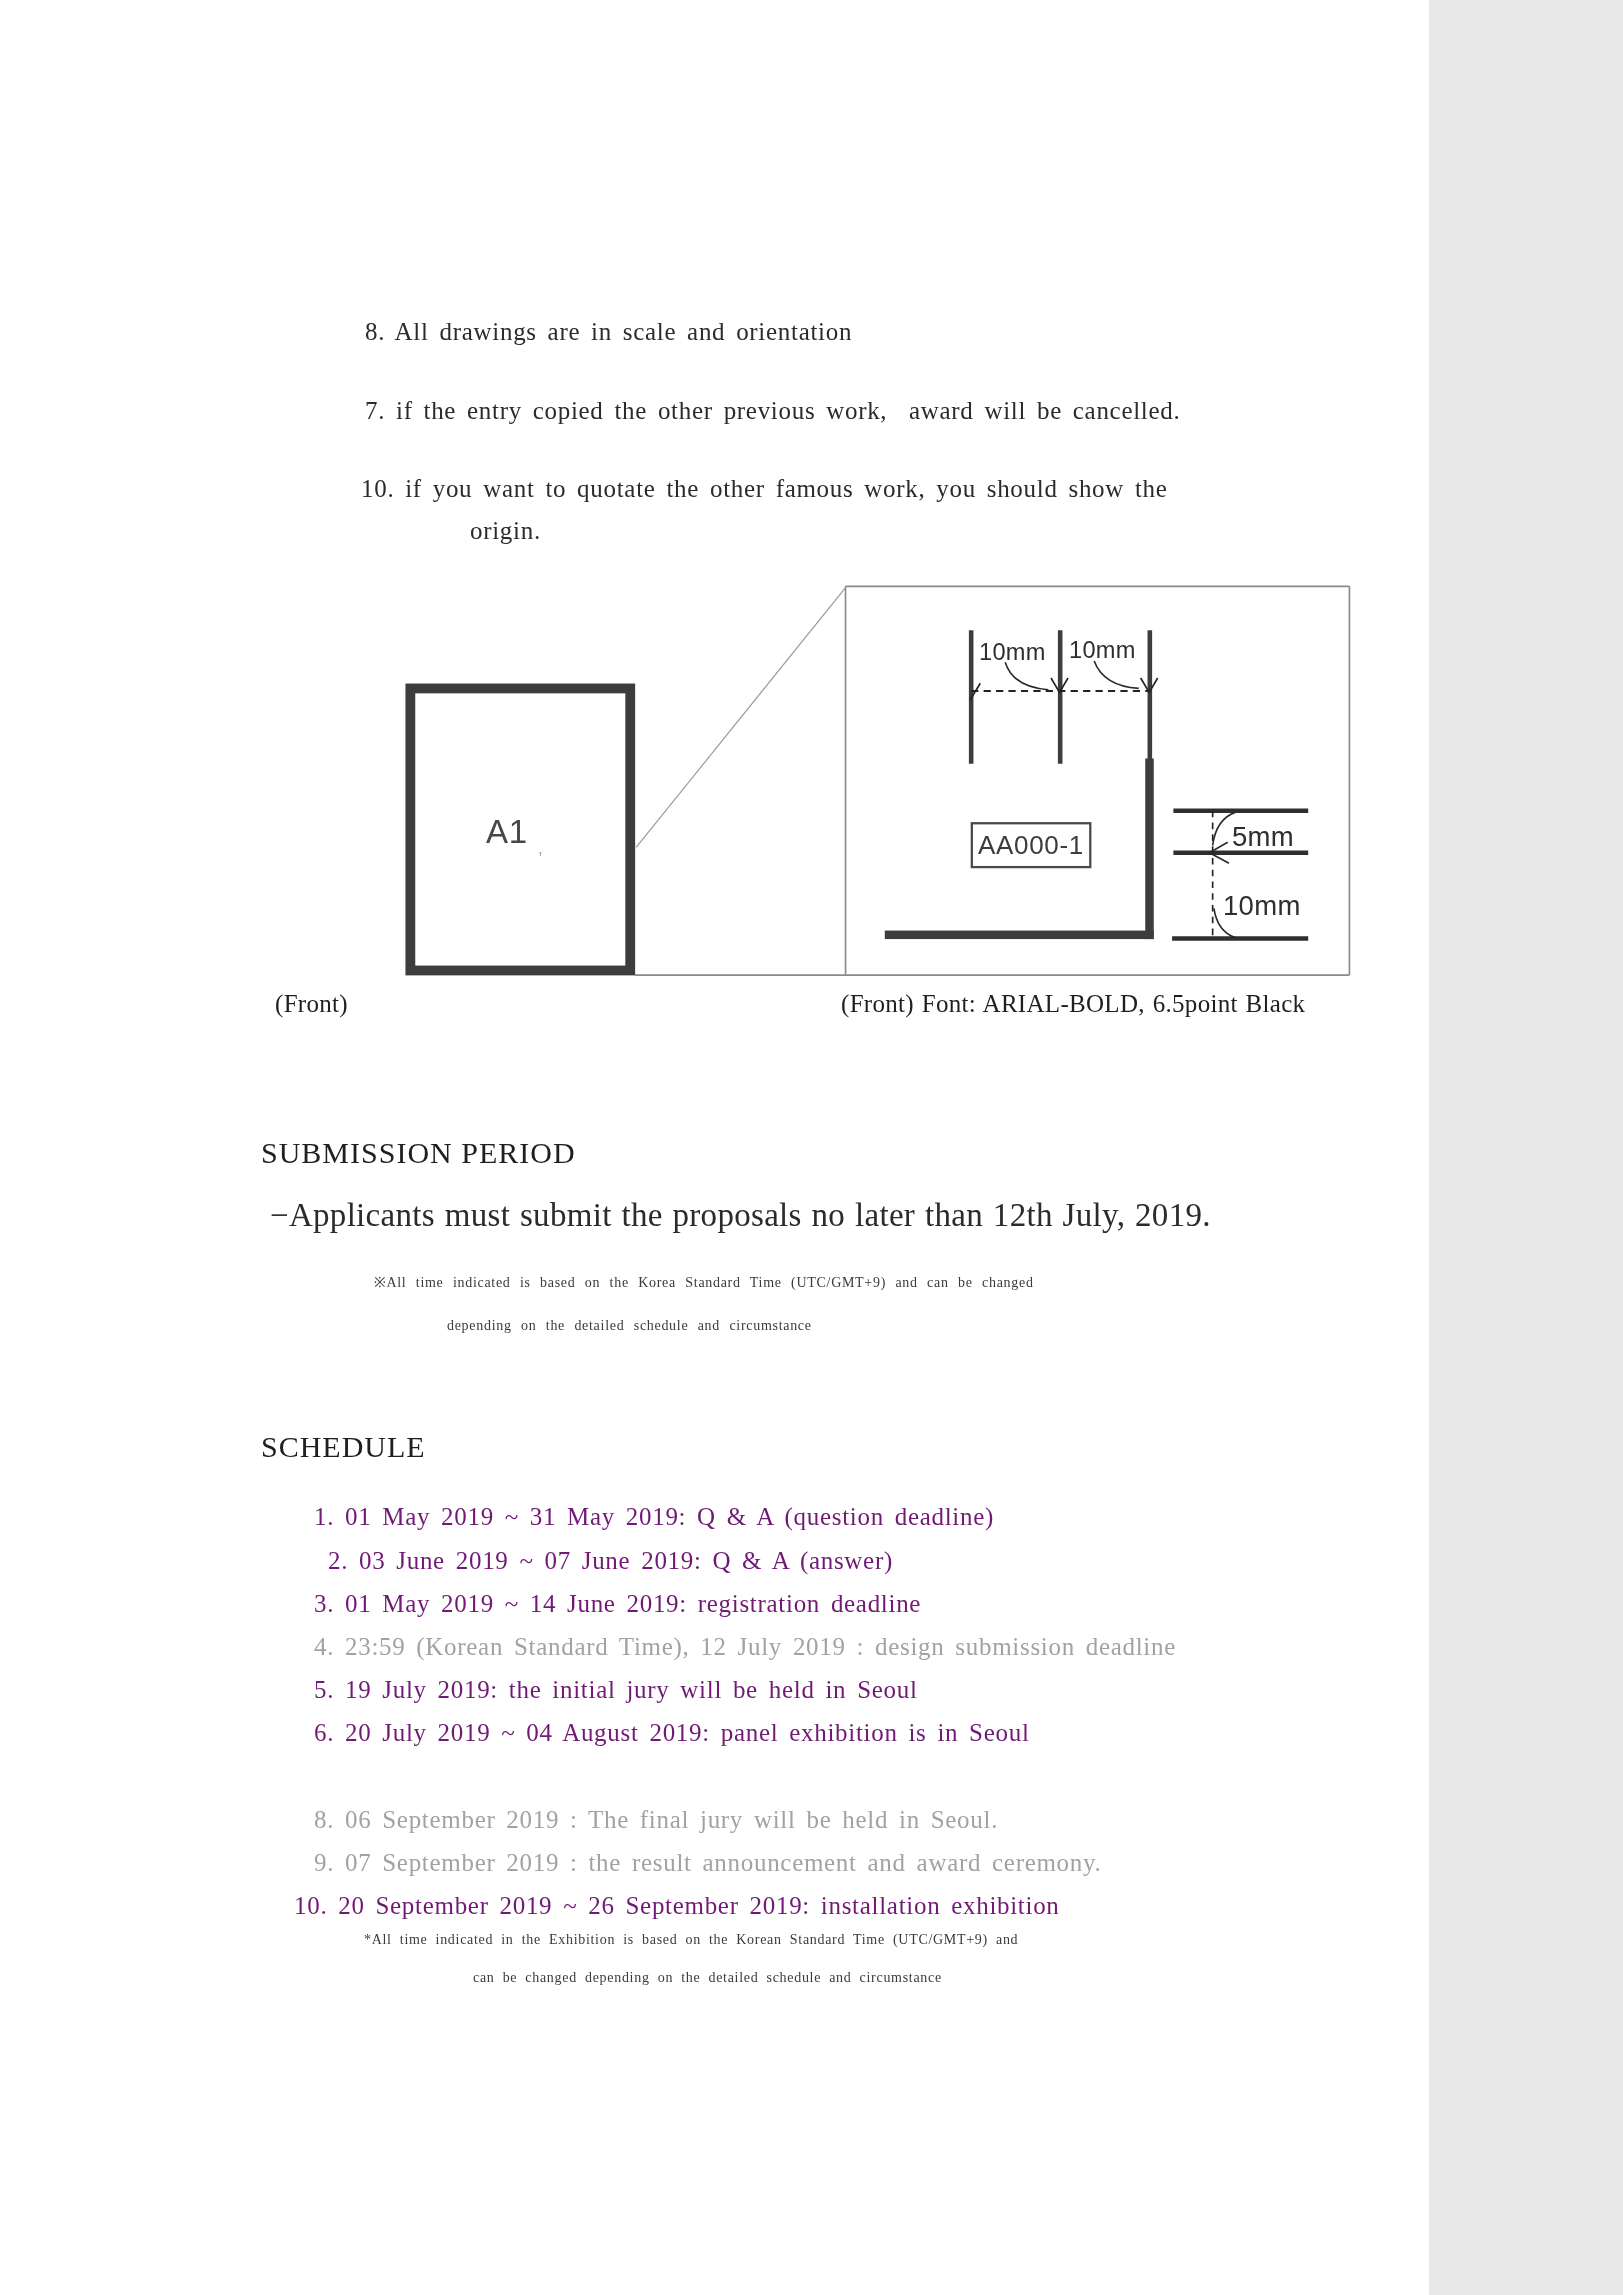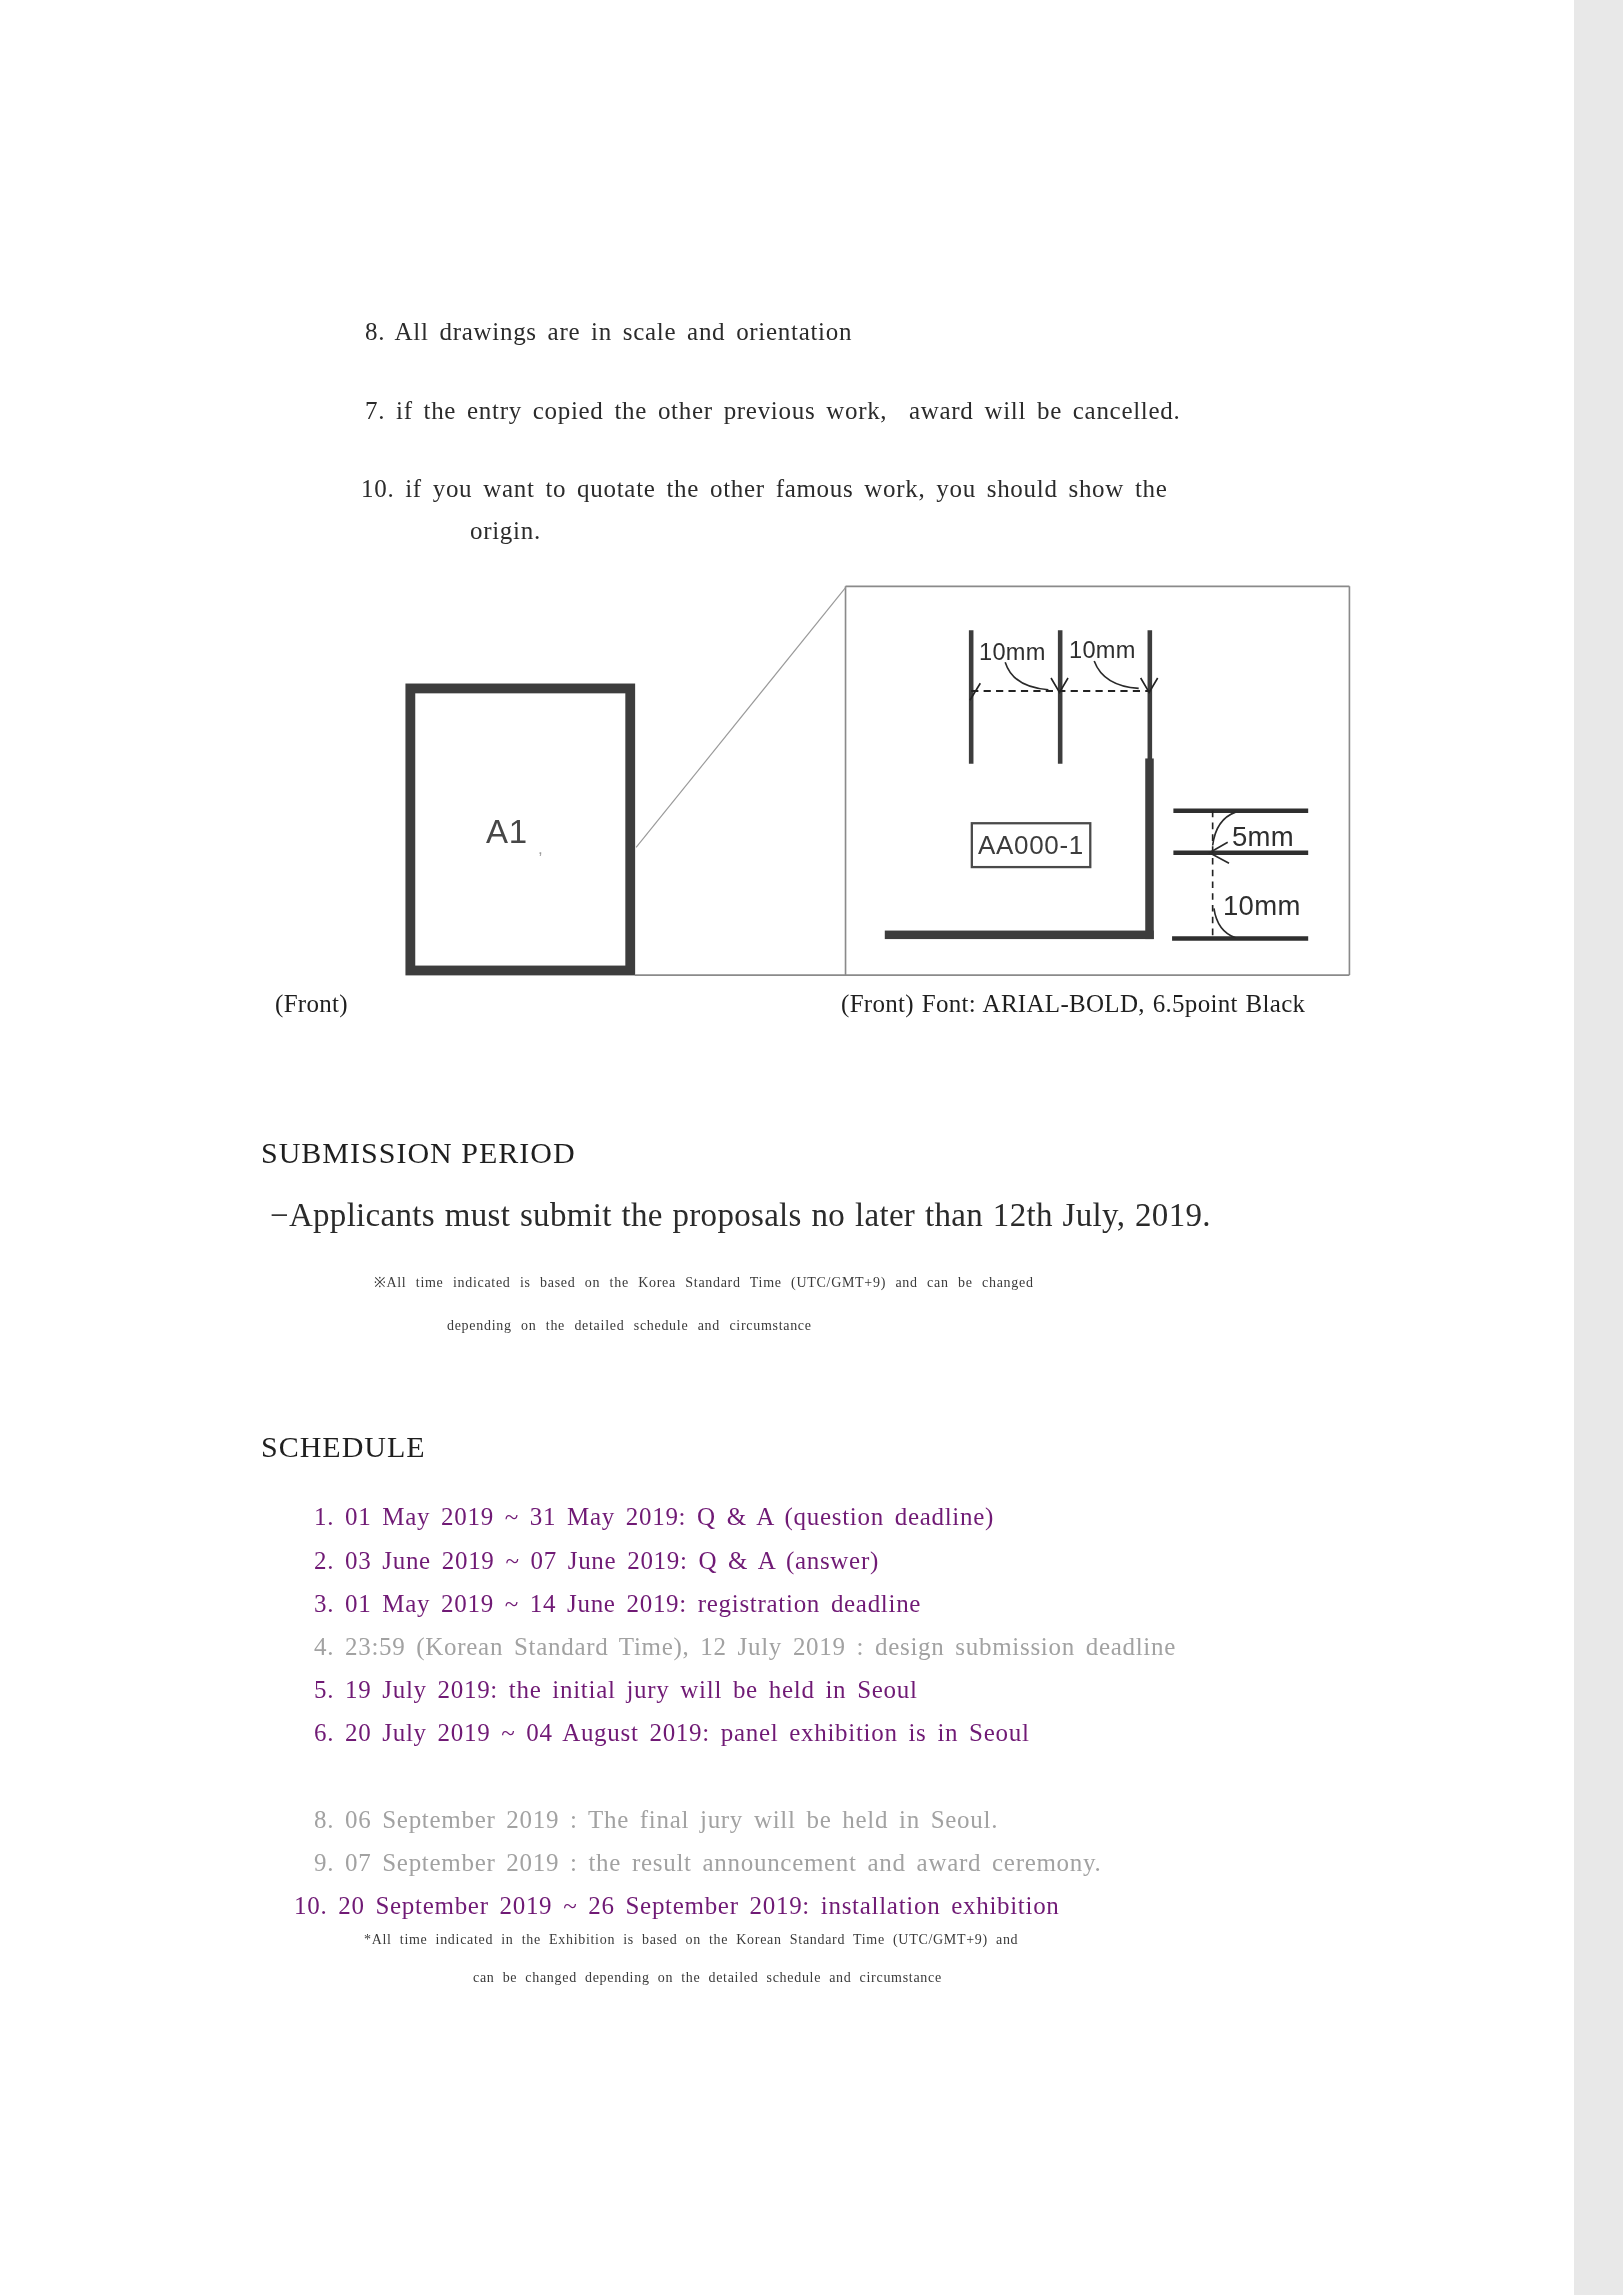--- a/index.html
+++ b/index.html
@@ -1,18 +1,18 @@
 <!DOCTYPE html>
 <html style="font-size:10.5px"><head>
 <meta charset="utf-8">
 <style>
   html,body { margin:0; padding:0; background:#e8e8e8; }
   .page {
     position: relative;
-    width: 1574px;
+    width: 1429px;
     height: 2295px;
     background: #ffffff;
     font-family: "Liberation Serif", "DejaVu Serif", serif;
     color: #262626;
     overflow: hidden;
   }
   .abs { position: absolute; white-space: pre-wrap; }
   .rule-text {
     font-size: 25px;
     letter-spacing: 0.7px;
@@ -141,21 +141,21 @@
   <div class="abs caption" style="left:841px; top:990px;">(Front) Font: ARIAL-BOLD, 6.5point Black</div>
 
   <div class="abs heading" style="left:261px; top:1136px;">SUBMISSION PERIOD</div>
   <div class="abs statement" style="left:270px; top:1197px;">−Applicants must submit the proposals no later than 12th July, 2019.</div>
   <div class="abs note" style="left:374px; top:1272px;">※All time indicated is based on the Korea Standard Time (UTC/GMT+9) and can be changed</div>
   <div class="abs note" style="left:447px; top:1310px;margin-top:8px;">depending on the detailed schedule and circumstance</div>
 
   <div class="abs heading" style="left:261px; top:1430px;">SCHEDULE</div>
 
   <div class="abs sched" style="left:314px; top:1503px;">1. 01 May 2019 ~ 31 May 2019: Q &amp; A (question deadline)</div>
-  <div class="abs sched" style="left:314px; top:1547px;">2. 03 June 2019 ~ 07 June 2019: Q &amp; A (answer)</div>
+  <div class="abs sched" style="left:328px; top:1547px;">2. 03 June 2019 ~ 07 June 2019: Q &amp; A (answer)</div>
   <div class="abs sched" style="left:314px; top:1590px;">3. 01 May 2019 ~ 14 June 2019: registration deadline</div>
   <div class="abs sched dim" style="left:314px; top:1633px;">4. 23:59 (Korean Standard Time), 12 July 2019 : design submission deadline</div>
   <div class="abs sched" style="left:314px; top:1676px;">5. 19 July 2019: the initial jury will be held in Seoul</div>
   <div class="abs sched" style="left:314px; top:1719px;">6. 20 July 2019 ~ 04 August 2019: panel exhibition is in Seoul</div>
   <div class="abs sched dim" style="left:314px; top:1806px;">8. 06 September 2019 : The final jury will be held in Seoul.</div>
   <div class="abs sched dim" style="left:314px; top:1849px;">9. 07 September 2019 : the result announcement and award ceremony.</div>
   <div class="abs sched" style="left:294px; top:1892px;">10. 20 September 2019 ~ 26 September 2019: installation exhibition</div>
 
   <div class="abs note" style="left:364px; top:1932px; word-spacing:3.9px;">*All time indicated in the Exhibition is based on the Korean Standard Time (UTC/GMT+9) and</div>
   <div class="abs note" style="left:473px; top:1970px; word-spacing:3.9px;">can be changed depending on the detailed schedule and circumstance</div>

